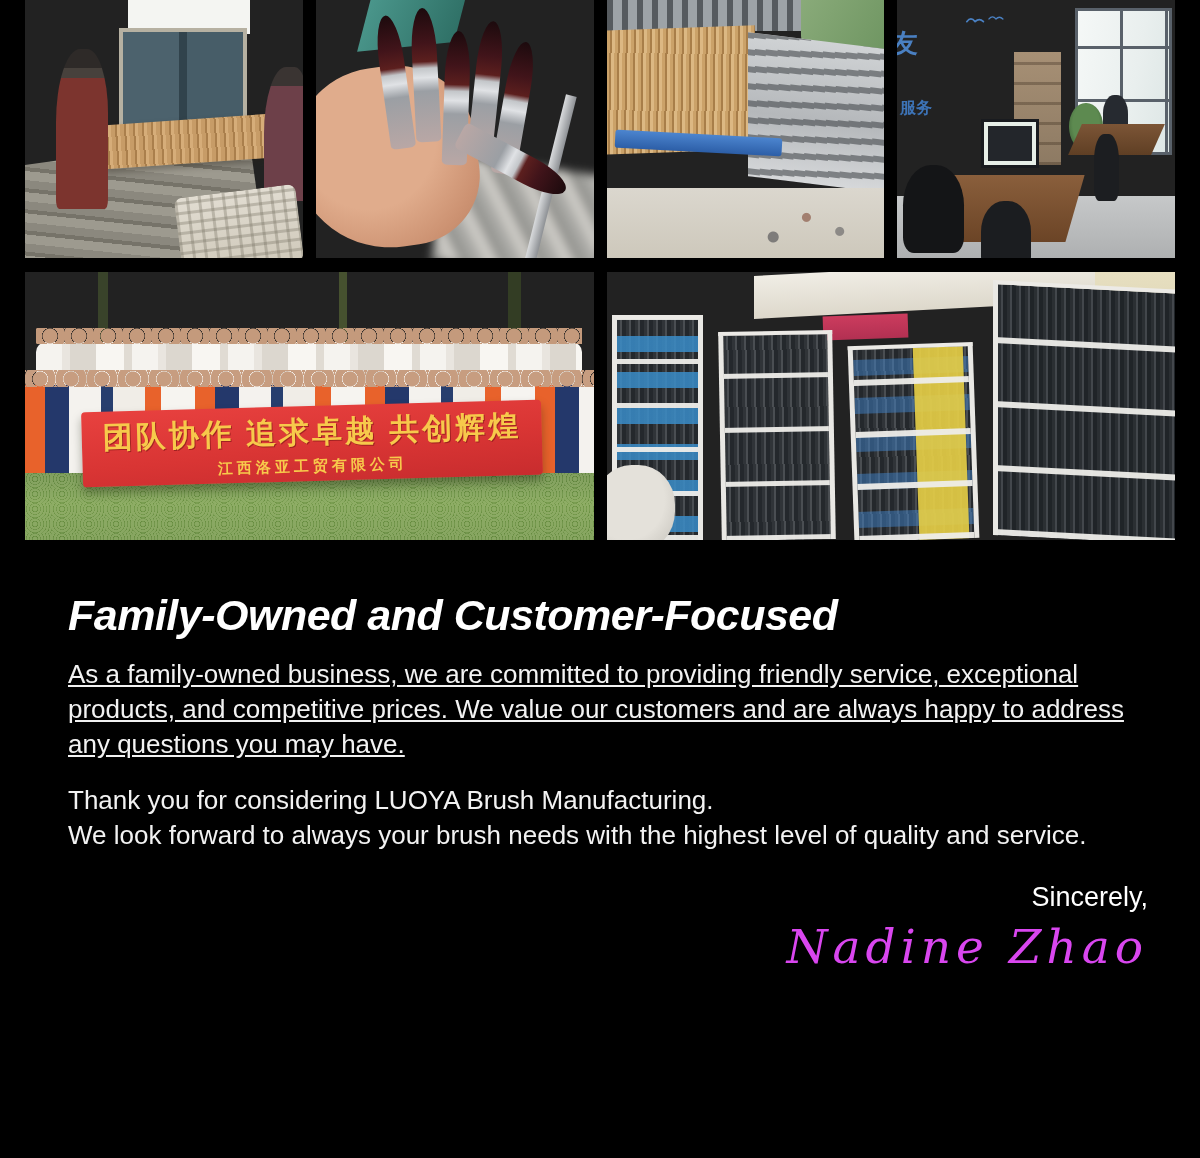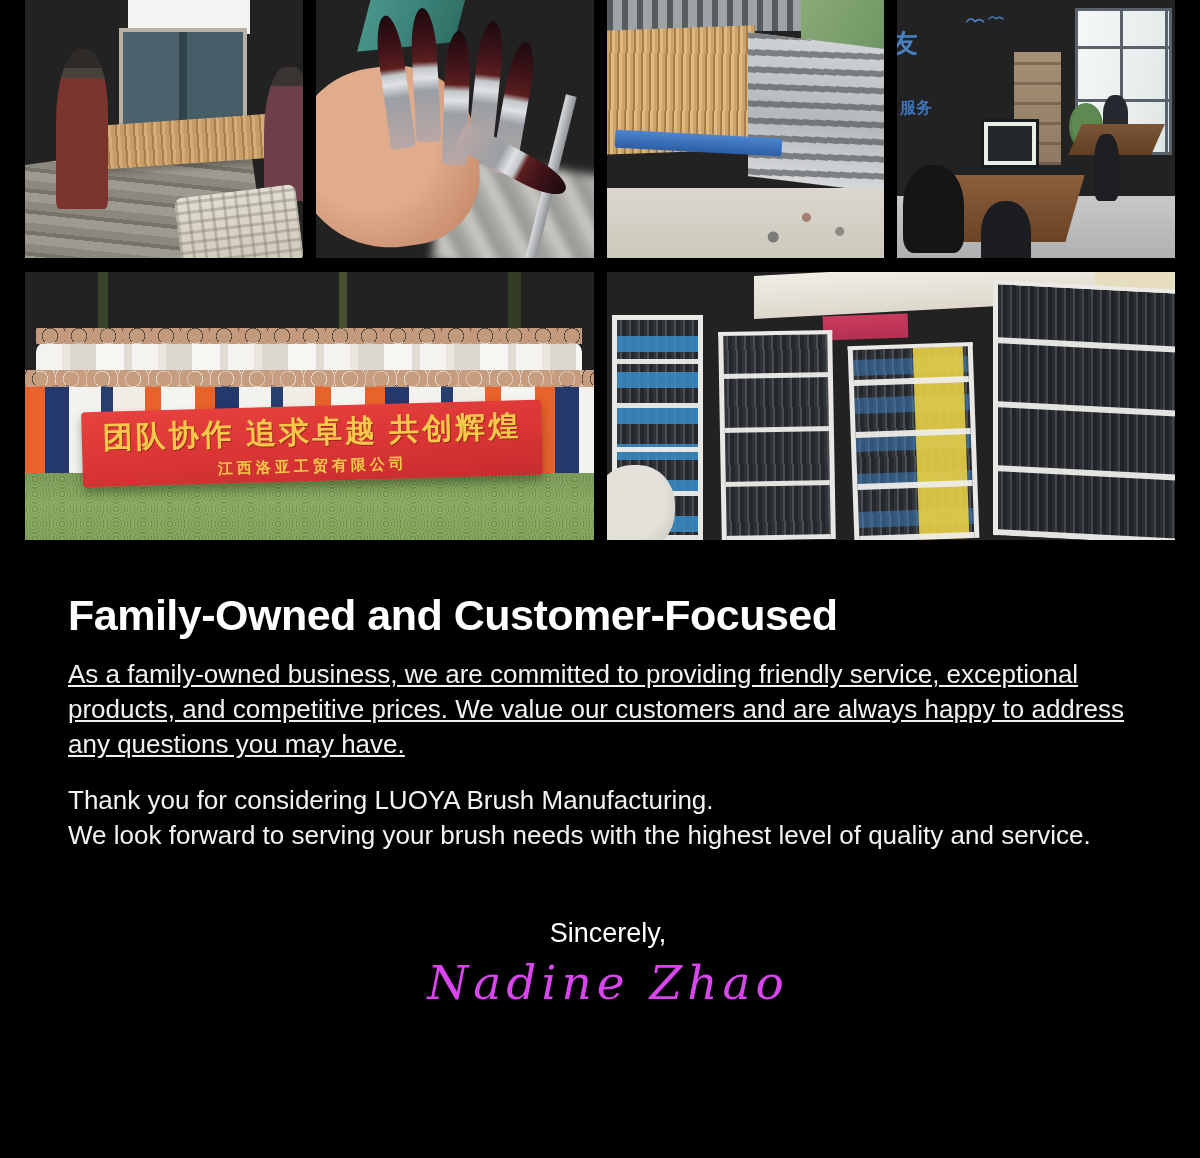--- a/index.html
+++ b/index.html
@@ -188,25 +188,25 @@
   .p6-r4 { left: 68%; top: 5%; width: 34%; height: 95%; transform: skewY(3deg);
     background:
       repeating-linear-gradient(0deg, rgba(238,237,233,.95) 0 6px, transparent 6px 64px),
       repeating-linear-gradient(90deg,#2b2f33 0 3px,#43474c 3px 5px,#202428 5px 9px); }
   .p6-sacks { left: -2%; bottom: -4%; width: 14%; height: 32%;
     background: radial-gradient(ellipse at 40% 40%,#e4e1da 0 55%,#c9c6bf 90%); border-radius: 46%; }
 
   
   .content { margin: 0 52px 0 68px; color: #f2f2f2; }
   .content h1 { margin-top: 50px; font-size: 43px; line-height: 1.18; letter-spacing: -0.5px;
-    color: #ffffff; font-weight: bold; }
+    color: #ffffff; font-weight: bold; font-style: italic; }
   .body-p { font-size: 26px; line-height: 35px; color: #f2f2f2; white-space: pre-line; }
   .p-first { margin-top: 16px; text-decoration: underline; }
   .p-second { margin-top: 21px; }
-  .signature { margin-top: 64px; text-align: center; color: #ffffff; }
+  .signature { margin-top: 28px; text-align: right; color: #ffffff; }
   .closing { font-size: 27px; line-height: 32px; }
   .sig-name { font-family: "DejaVu Serif", serif; font-style: italic; font-size: 47px;
     letter-spacing: 5px; line-height: 56px; margin-top: 6px; color: #d946ef; }
   .sig-company { font-size: 29px; letter-spacing: 1px; line-height: 34px; margin-top: 5px; }
 </style>
 </head>
 <body>
 
 <div class="page">
 
@@ -285,21 +285,21 @@
       <div class="p6-rack p6-r4"></div>
       <div class="p6-sacks"></div>
     </figure>
 
   </div>
 
   <section class="content">
     <h1>Family-Owned and Customer-Focused</h1>
     <p class="body-p p-first">As a family-owned business, we are committed to providing friendly service, exceptional products, and competitive prices. We value our customers and are always happy to address any questions you may have.</p>
     <p class="body-p p-second">Thank you for considering LUOYA Brush Manufacturing.
-We look forward to serving your brush needs with the highest level of quality and service.</p>
+We look forward to always your brush needs with the highest level of quality and service.</p>
 
     <div class="signature">
       <div class="closing">Sincerely,</div>
       <div class="sig-name">Nadine Zhao</div>
     </div>
   </section>
 
 </div>
 
 </body></html>

